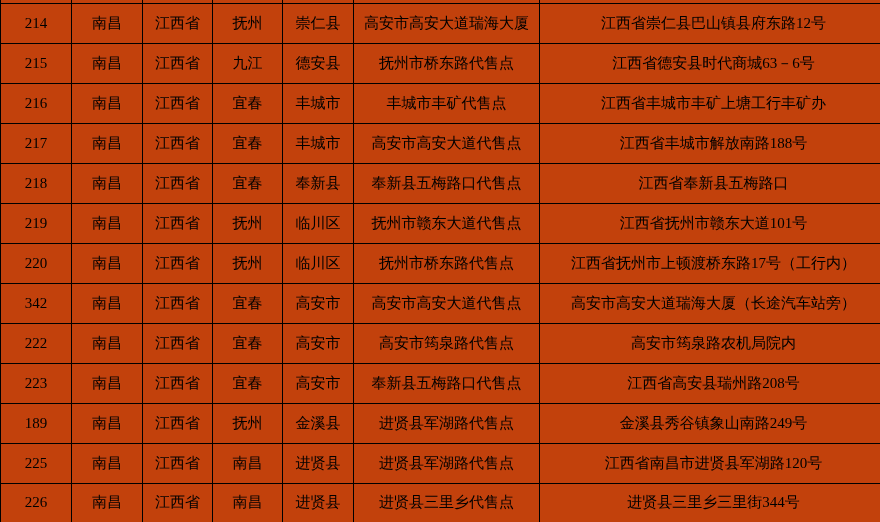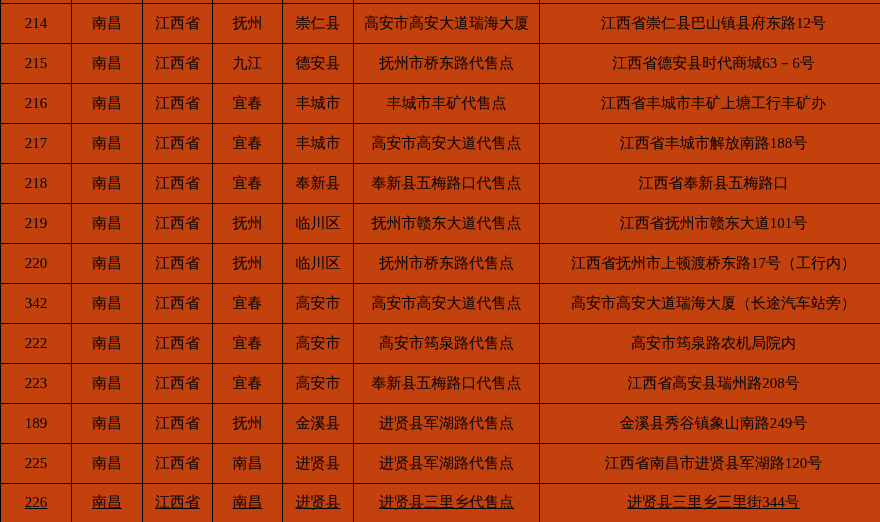--- a/index.html
+++ b/index.html
@@ -34,21 +34,21 @@
   tr.row { height: 40px; }
   tr.sliver { height: 3px; }
   tr.sliver td { border-top: none; }
   .c0 { width: 70px; }
   .c1 { width: 70px; }
   .c2 { width: 69px; margin-top: 9px; }
   .c3 { width: 69px; }
   .c4 { width: 70px; margin-left: 12px; }
   .c5 { width: 185px; text-align: left; padding-left: 6px; }
   .c6 { width: 347px; text-align: left; padding-left: 7px; }
-  tbody tr.row:last-child td { border-bottom: 2px solid #000000; text-decoration: underline; }
+  tbody tr.row:last-child td { border-bottom: 2px solid #000000; }
 </style>
 </head>
 <body>
 
 <div class="page">
   <table class="outlet-table">
     <tbody>
       <tr class="sliver">
         <td class="c0"></td>
         <td class="c1"></td>

